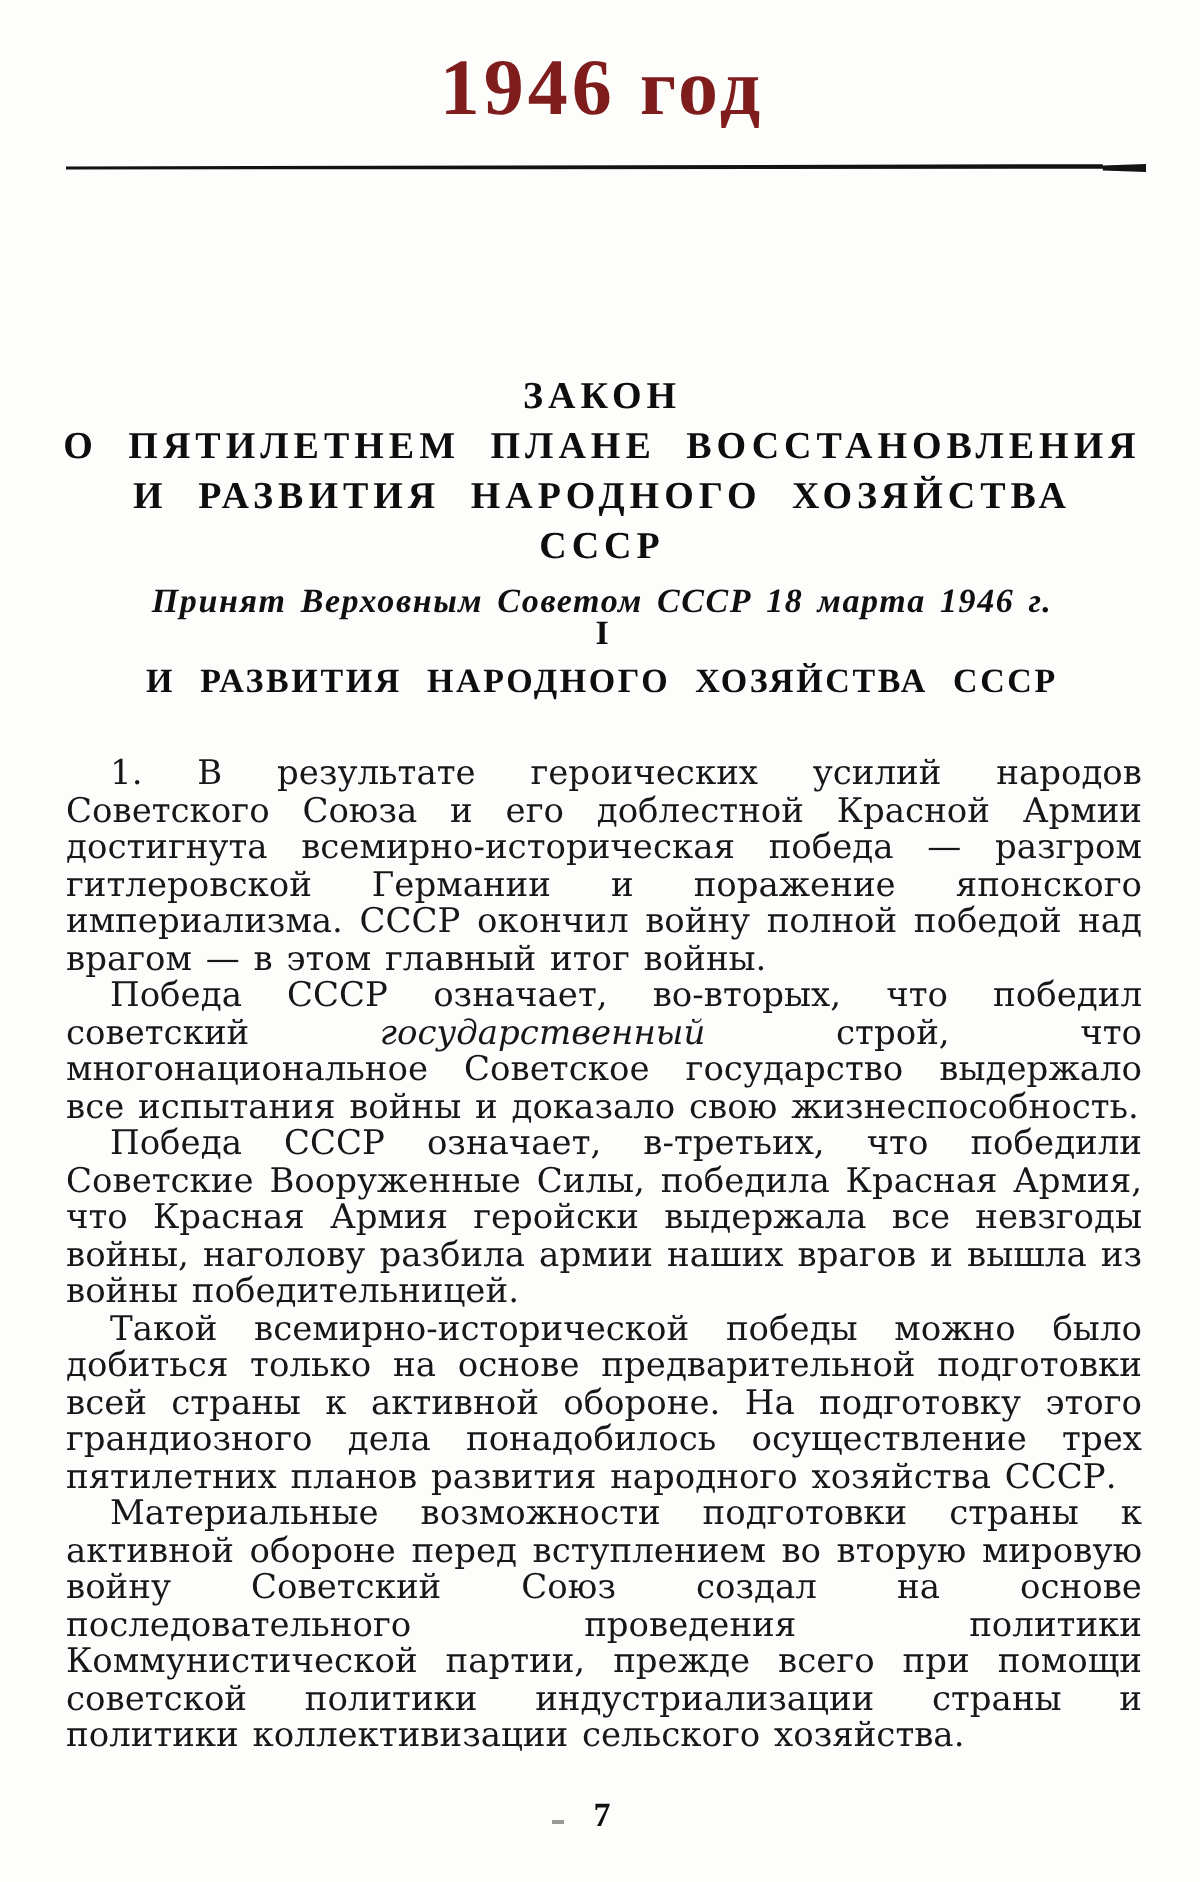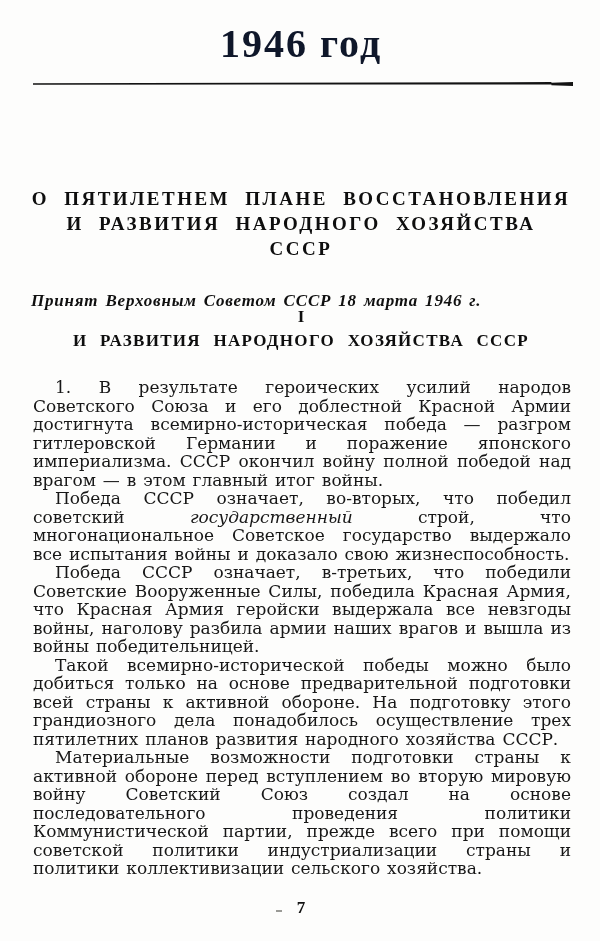--- a/index.html
+++ b/index.html
@@ -17,21 +17,21 @@
   }
   
   .year-title {
     position: absolute;
     top: 20px; left: 31px; width: 540px;
     text-align: center;
     font-family: "Liberation Serif", serif;
     font-weight: bold;
     font-size: 40px;
     letter-spacing: 2px;
-    color: #0f172a;
+    color: #7f1d1d;
   }
   .header-rule {
     position: absolute;
     top: 82px; left: 33px; width: 540px; height: 4px;
     background: #131313;
     clip-path: polygon(0 32%, 96% 2%, 96% 20%, 100% 0, 100% 100%, 96% 80%, 96% 60%, 0 68%);
   }
   
   .law-title {
     position: absolute;
@@ -41,21 +41,21 @@
     font-weight: bold;
     font-size: 19px;
     line-height: 25px;
     letter-spacing: 2.5px;
     word-spacing: 8px;
     color: #0e0e0e;
   }
   .adoption-note {
     position: absolute;
     top: 291px; left: 31px; width: 540px;
-    text-align: left;
+    text-align: center;
     font-family: "Liberation Serif", serif;
     font-weight: bold;
     font-style: italic;
     font-size: 17px;
     letter-spacing: 0.8px;
     word-spacing: 2px;
     color: #101010;
   }
   
   .section-number {
@@ -110,20 +110,21 @@
 </style>
 </head>
 <body>
 
 <div class="page">
 
   <div class="year-title">1946 год</div>
   <div class="header-rule"></div>
 
   <div class="law-title">
+    <div>ЗАКОН</div>
     <div>О ПЯТИЛЕТНЕМ ПЛАНЕ ВОССТАНОВЛЕНИЯ</div>
     <div>И РАЗВИТИЯ НАРОДНОГО ХОЗЯЙСТВА СССР</div>
   </div>
 
   <div class="adoption-note">Принят Верховным Советом СССР 18 марта 1946 г.</div>
 
   <div class="section-number">I</div>
 
   <div class="section-heading">
     <div>И РАЗВИТИЯ НАРОДНОГО ХОЗЯЙСТВА СССР</div>

